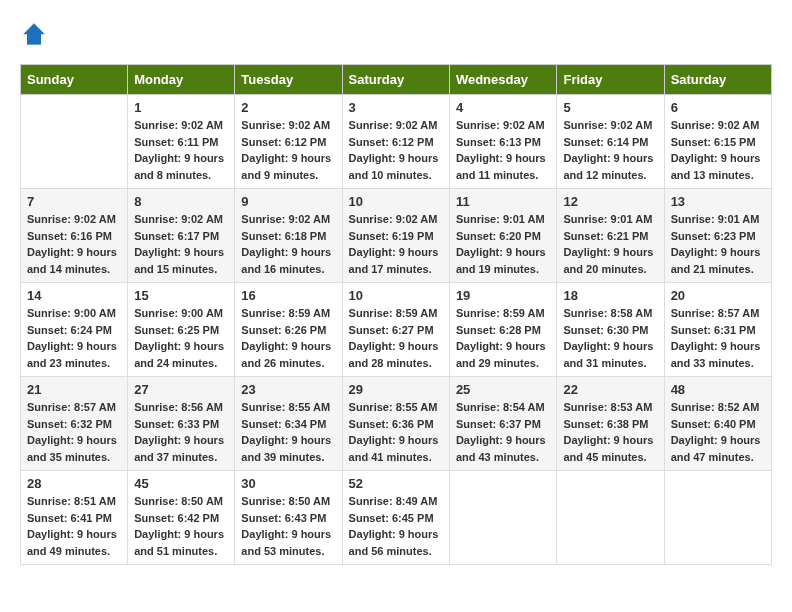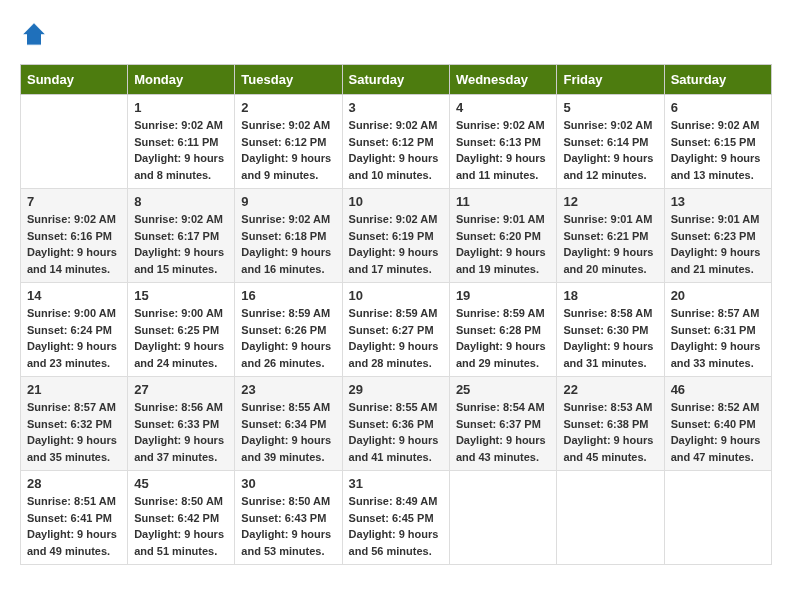--- a/index.html
+++ b/index.html
@@ -225,39 +225,39 @@
         </td>
         <td>
           <div class="day-num">25</div>
           <div class="day-info">Sunrise: 8:54 AM<br>Sunset: 6:37 PM<br>Daylight: 9 hours and 43 minutes.</div>
         </td>
         <td>
           <div class="day-num">22</div>
           <div class="day-info">Sunrise: 8:53 AM<br>Sunset: 6:38 PM<br>Daylight: 9 hours and 45 minutes.</div>
         </td>
         <td>
-          <div class="day-num">46</div>
+          <div class="day-num">48</div>
           <div class="day-info">Sunrise: 8:52 AM<br>Sunset: 6:40 PM<br>Daylight: 9 hours and 47 minutes.</div>
         </td>
       </tr>
       <tr>
         <td>
           <div class="day-num">28</div>
           <div class="day-info">Sunrise: 8:51 AM<br>Sunset: 6:41 PM<br>Daylight: 9 hours and 49 minutes.</div>
         </td>
         <td>
           <div class="day-num">45</div>
           <div class="day-info">Sunrise: 8:50 AM<br>Sunset: 6:42 PM<br>Daylight: 9 hours and 51 minutes.</div>
         </td>
         <td>
           <div class="day-num">30</div>
           <div class="day-info">Sunrise: 8:50 AM<br>Sunset: 6:43 PM<br>Daylight: 9 hours and 53 minutes.</div>
         </td>
         <td>
-          <div class="day-num">31</div>
+          <div class="day-num">52</div>
           <div class="day-info">Sunrise: 8:49 AM<br>Sunset: 6:45 PM<br>Daylight: 9 hours and 56 minutes.</div>
         </td>
         <td class="empty-cell"></td>
         <td class="empty-cell"></td>
         <td class="empty-cell"></td>
       </tr>
     </tbody>
 </table>
 
 </body></html>

